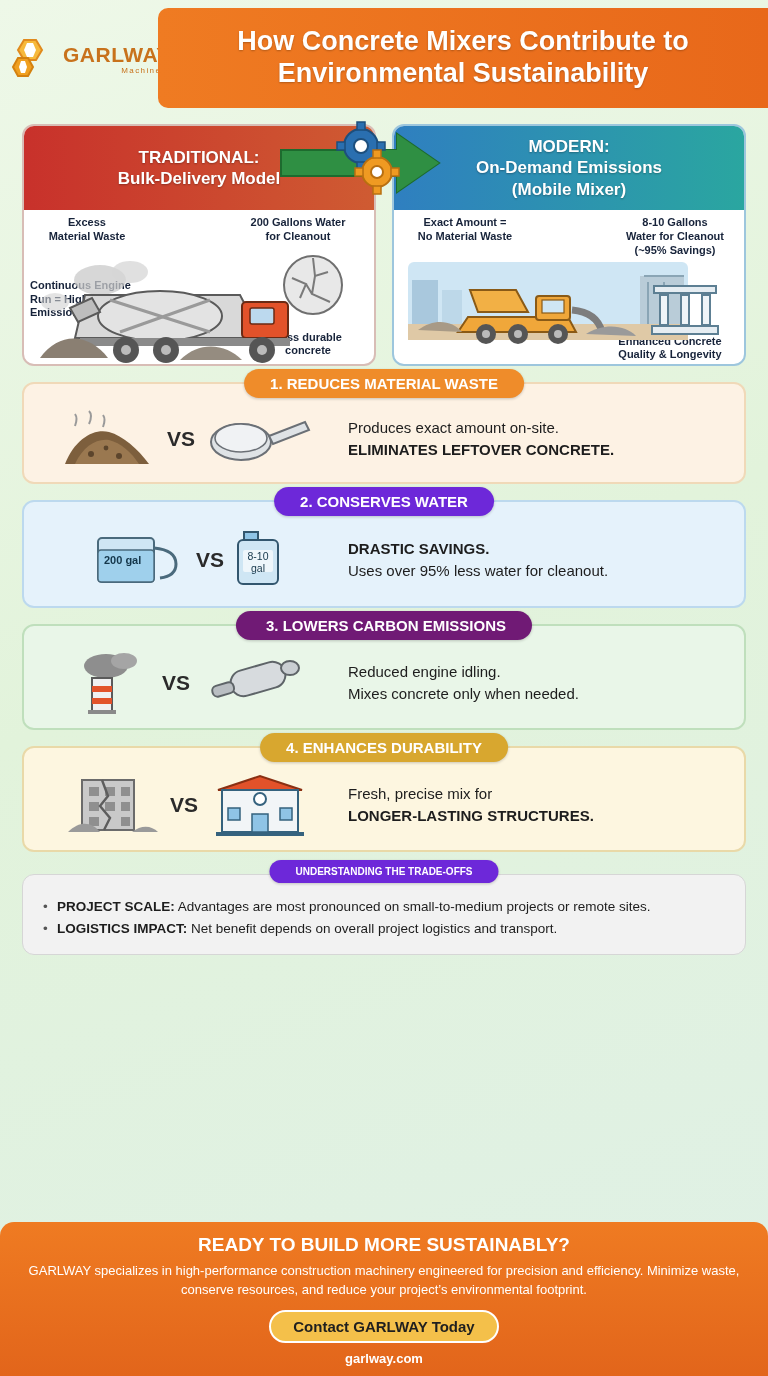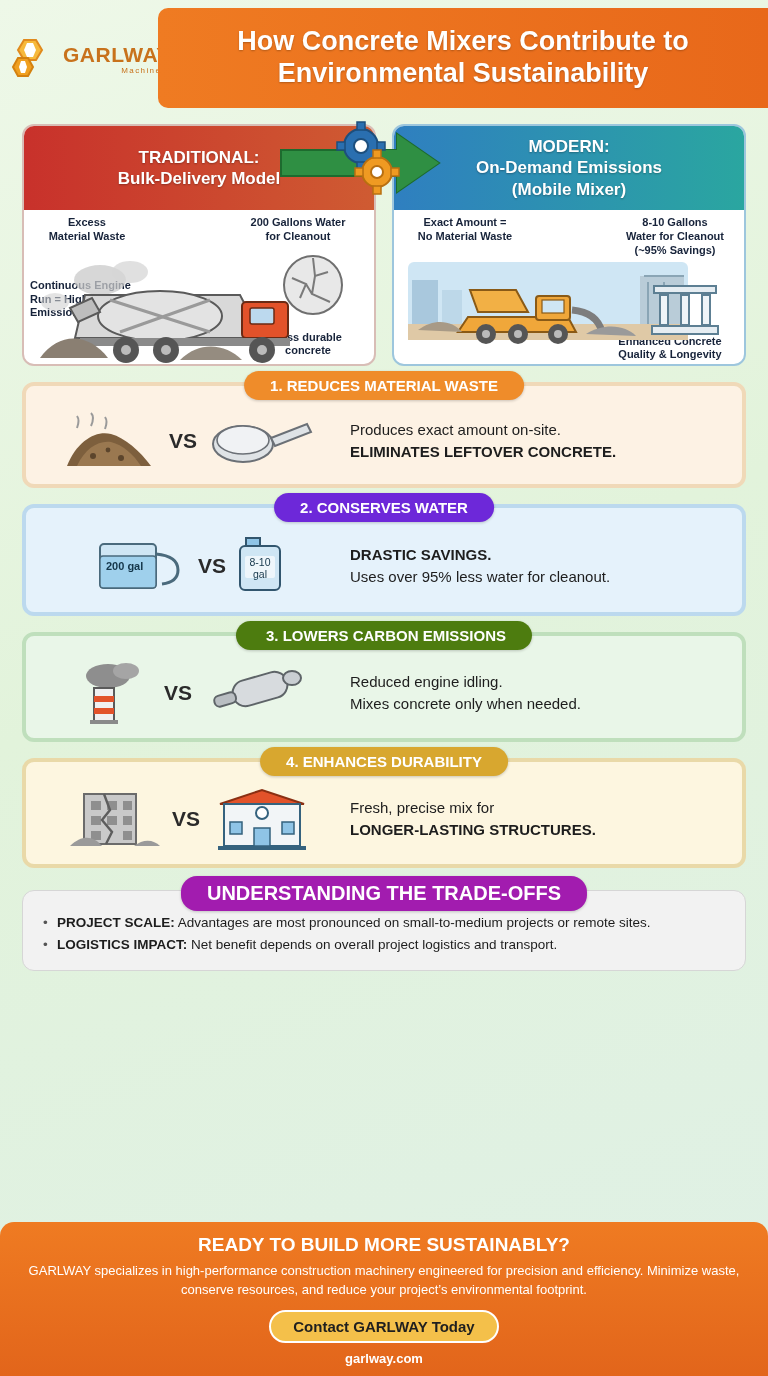--- a/index.html
+++ b/index.html
@@ -68,53 +68,53 @@
   }
 
   .cap {
     position: absolute; font-size: 11px; font-weight: bold; color: #17233a;
     line-height: 1.25; text-align: center;
   }
 
   
   .section {
     margin: 16px 22px 0 22px;
-    border-radius: 12px; border: 4px solid #a3a3a3;
+    border-radius: 12px; border: 2px solid #a3a3a3;
     position: relative; padding: 26px 14px 14px 14px;
     display: flex; align-items: center; gap: 10px;
     min-height: 86px;
   }
   .sec-pill {
     position: absolute; top: -15px; left: 50%; transform: translateX(-50%);
     padding: 6px 26px; border-radius: 16px; color: #fff;
     font-weight: bold; font-size: 15px; white-space: nowrap;
     box-shadow: 0 1px 3px rgba(0,0,0,.2);
   }
   .s1 { background: #fdf2e4; border-color: #f0d9b8; }
   .s1 .sec-pill { background: #ef8c2a; }
   .s2 { background: #e5f2fb; border-color: #bcd9ee; }
   .s2 .sec-pill { background: #6d28d9; }
   .s3 { background: #e9f6e8; border-color: #bfdfbc; }
-  .s3 .sec-pill { background: #4d7c0f; padding-left: 30px; }
+  .s3 .sec-pill { background: #701a75; padding-left: 30px; }
   .s4 { background: #fdf6e0; border-color: #e9d9a8; }
   .s4 .sec-pill { background: #d8a72f; }
 
   .vs {
     font-size: 21px; font-weight: bold; color: #2a2a2a; flex: none;
   }
   .icons { display: flex; align-items: center; gap: 10px; width: 300px; flex: none;
            justify-content: center; }
   .sec-text { font-size: 15px; color: #1d1d1d; line-height: 1.45; }
 
   
   .tradeoffs {
     margin: 22px 22px 0 22px; background: #f2f2f2; border: 1px solid #d6d6d6;
     border-radius: 12px; padding: 22px 18px 12px 18px; position: relative;
   }
-  .tradeoffs .sec-pill { background: #a21caf; font-size: 20px; }
+  .tradeoffs .sec-pill { background: #6d28d9; font-size: 10px; }
   .tradeoffs ul { list-style: none; }
   .tradeoffs li {
     font-size: 13.5px; color: #1d1d1d; line-height: 1.5; padding-left: 16px;
     position: relative; margin-bottom: 2px;
   }
   .tradeoffs li:before {
     content: "\2022"; position: absolute; left: 2px; color: #555;
   }
 
   

